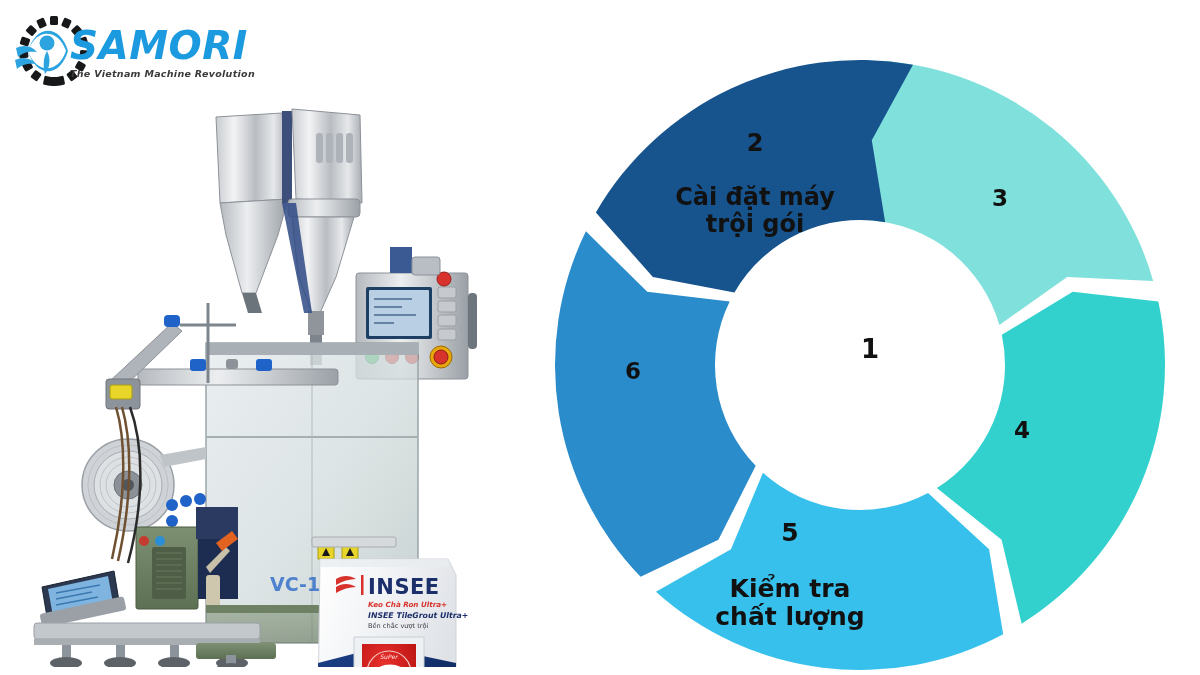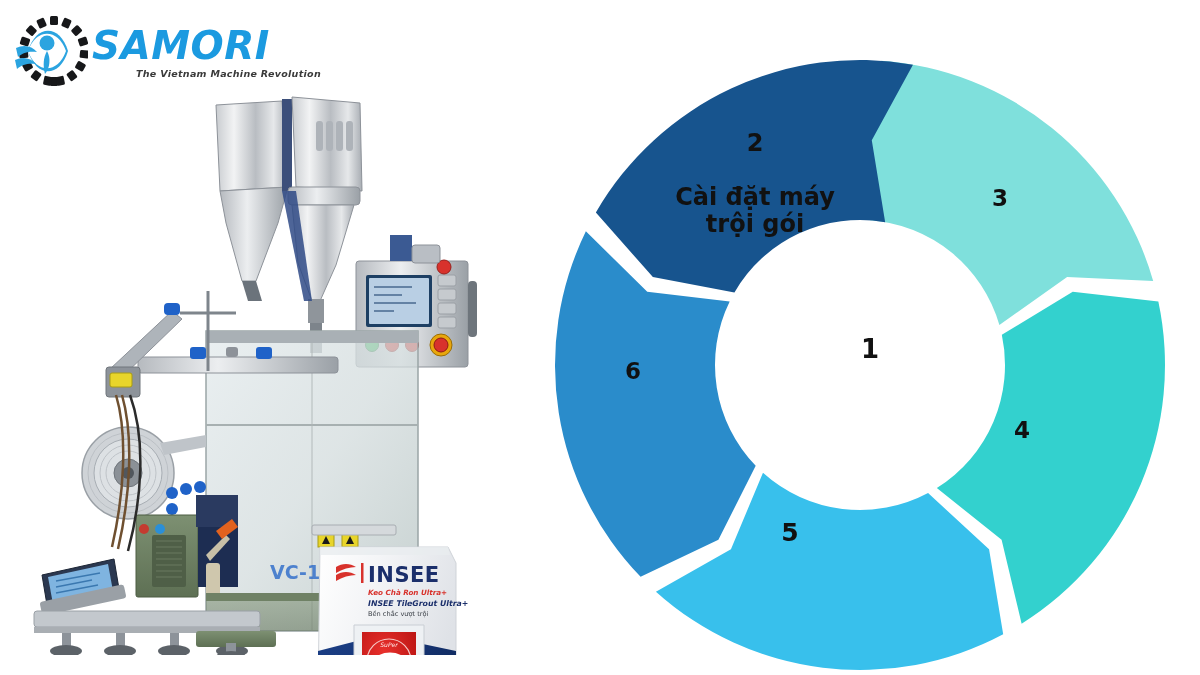--- a/index.html
+++ b/index.html
@@ -7,36 +7,35 @@
     width: 1200px; height: 675px;
     background: #ffffff;
     font-family: "DejaVu Sans", "Liberation Sans", sans-serif;
     overflow: hidden;
   }
   .page { position: relative; width: 1200px; height: 675px; background: #fff; }
 
   
   .logo { position: absolute; left: 14px; top: 14px; width: 230px; height: 82px; }
   .logo-mark { position: absolute; left: 0; top: 0; width: 74px; height: 74px; }
-  .logo-text { position: absolute; left: 78px; top: 12px; width: 160px; }
+  .logo-text { position: absolute; left: 56px; top: 12px; width: 160px; }
   .logo-word {
     font-family: "DejaVu Sans", "Liberation Sans", sans-serif;
     font-size: 39px; font-weight: 700; font-style: italic;
     letter-spacing: 0.5px; color: #1b9ae0; line-height: 1;
   }
   .logo-tag {
     font-family: "DejaVu Sans", "Liberation Sans", sans-serif;
     font-size: 9.5px; font-weight: 700; font-style: italic;
     color: #3a3a3a; letter-spacing: 0.3px; margin-top: 3px;
     white-space: nowrap;
-    margin-left: 44px;
   }
 
   
-  .machine { position: absolute; left: 20px; top: 95px; width: 500px; height: 560px; text-align: center; }
+  .machine { position: absolute; left: 20px; top: 107px; width: 500px; height: 560px; text-align: center; }
 
   
   .diagram { position: absolute; left: 530px; top: 55px; width: 660px; height: 620px; }
   .seg-label {
     position: absolute; text-align: center; color: #111111;
     font-family: "DejaVu Sans", "Liberation Sans", sans-serif;
     font-weight: 700; line-height: 1.12;
     pointer-events: none; white-space: pre-line;
   }
   .seg-num { display: block; font-weight: 700; }
@@ -335,20 +334,22 @@
     </div>
 
     
     <div class="seg-label" style="left:392px; top:337px; width:200px; font-size:23px;">
       <span class="seg-num">4</span>
     </div>
 
     
     <div class="seg-label" style="left:140px; top:436px; width:240px; font-size:25px;">
       <span class="seg-num">5</span>
+      <span>Kiểm tra
+chất lượng</span>
     </div>
 
     
     <div class="seg-label" style="left:13px; top:278px; width:180px; font-size:23px;">
       <span class="seg-num">6</span>
     </div>
 
     
     <div class="center-label" style="left:190px; top:250px; width:300px; font-size:26px;">
       <span class="seg-num">1</span>

